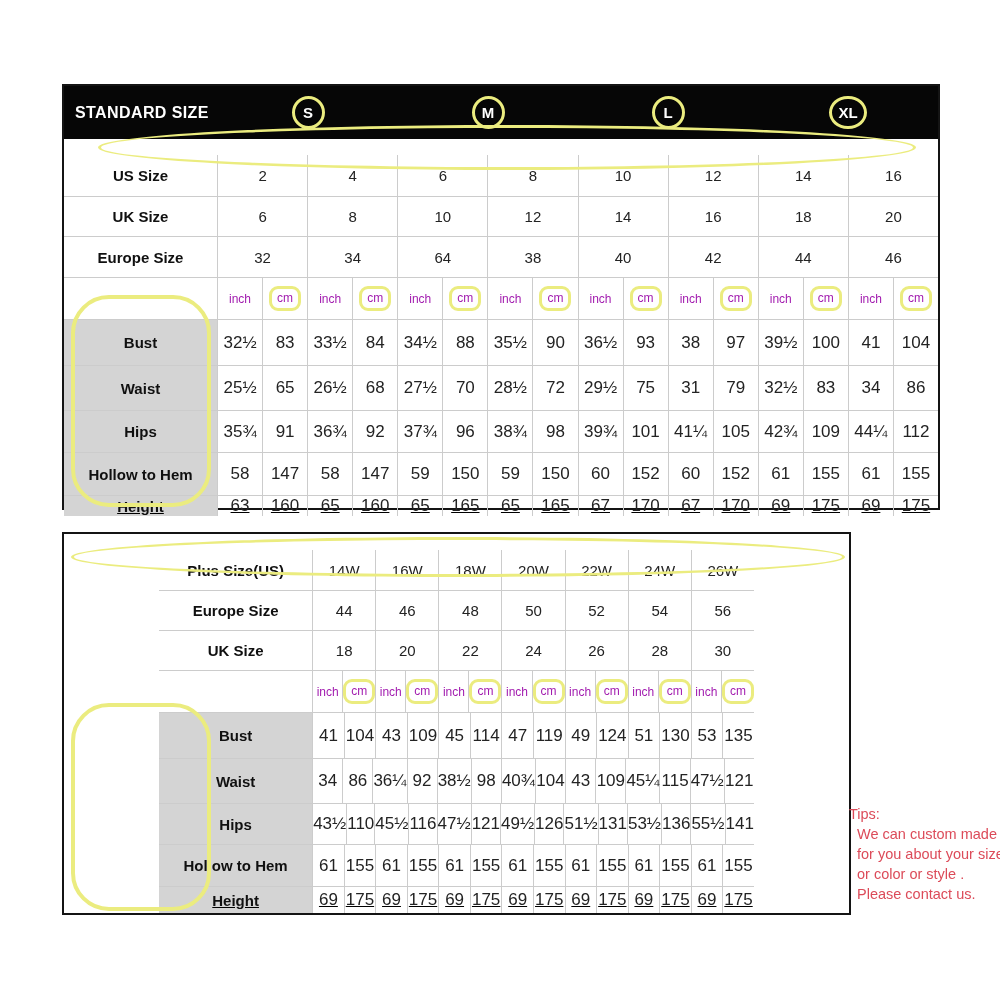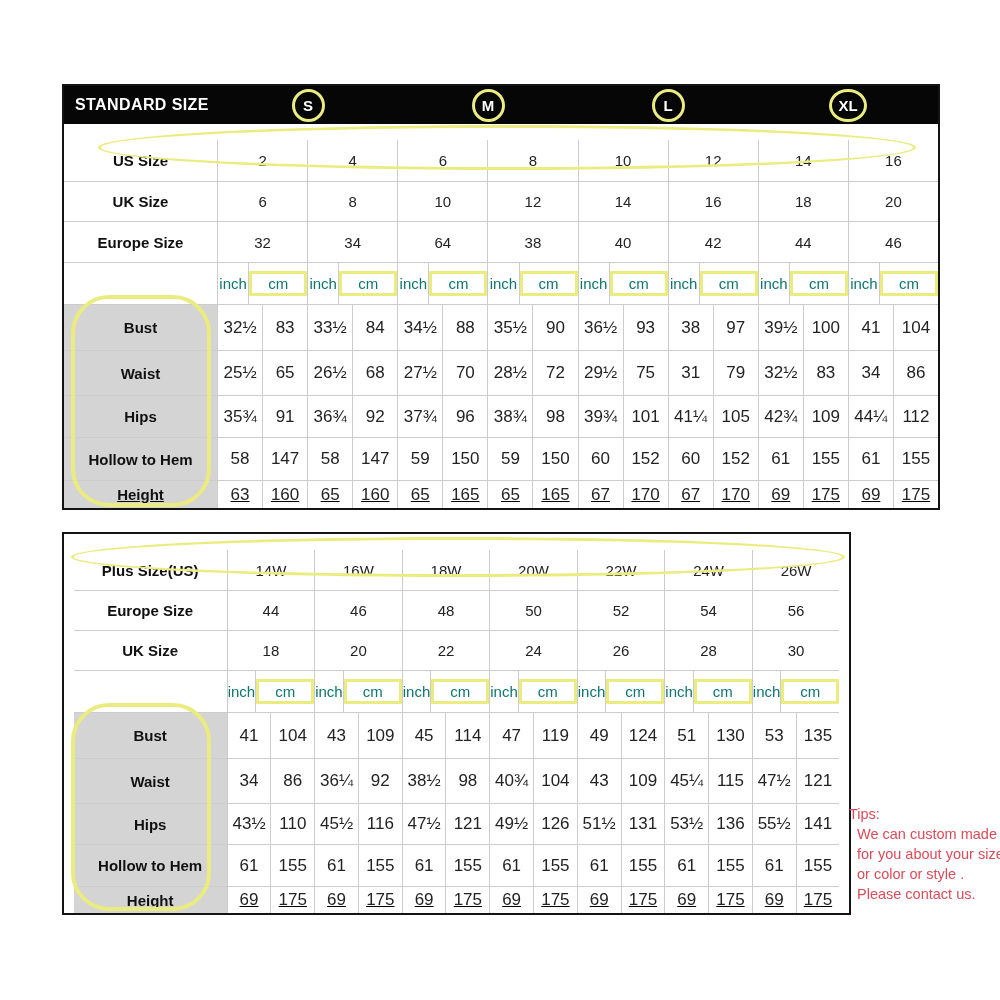--- a/index.html
+++ b/index.html
@@ -22,21 +22,21 @@
     position: absolute;
     border: 2px solid #141414;
     background: #ffffff;
     display: flex;
     flex-direction: column;
   }
   #standard-table { left: 62px; top: 84px; width: 878px; height: 426px; }
   #plus-table     { left: 62px; top: 532px; width: 789px; height: 383px; align-items: center; }
 
   
-  .bar { display: flex; align-items: center; background: var(--bar-black); height: 38px; flex: none; }
+  .bar { display: flex; align-items: center; background: var(--bar-black); height: 53px; flex: none; }
   .bar-title {
     width: 154px; flex: none;
     padding-left: 11px;
     color: #ffffff; font-weight: bold; font-size: 16px; letter-spacing: .4px;
     white-space: nowrap;
   }
   .bar-groups { flex: 1; display: flex; height: 100%; }
   .size-group { flex: 1; display: flex; align-items: center; justify-content: center; }
   .size-circle {
     display: inline-flex; align-items: center; justify-content: center;
@@ -58,24 +58,24 @@
   }
   .measure-row .row-label { background: var(--label-gray); }
   .cell {
     flex: 1; display: flex; align-items: center; justify-content: center;
     font-size: 17px; color: var(--ink);
     border-right: 1px solid var(--grid);
     white-space: nowrap;
   }
   .row .cell:last-child { border-right: none; }
   .cell.pair { flex: 2; font-size: 15px; }
-  .cell.unit { font-size: 15px; color: #0f766e; }
+  .cell.unit { font-size: 12px; color: #a21caf; }
   .cm-badge {
-    border: 3px solid var(--yel); border-radius: 1px;
-    padding: 0 16px; line-height: 19px;
+    border: 3px solid var(--yel); border-radius: 9px;
+    padding: 0 5px; line-height: 19px;
   }
 
   
   .hl { position: absolute; border: 3px solid var(--yel); pointer-events: none; background: transparent; }
   .hl-oval { border-radius: 50%; }
   .hl-box  { border-width: 4px; border-radius: 38px; }
   #hl-us-size      { left: 34px;  top: 39px;  width: 818px; height: 45px; }
   #hl-std-labels   { left: 7px;   top: 209px; width: 140px; height: 212px; }
   #hl-plus-size    { left: 7px;   top: 3px;   width: 774px; height: 40px; }
   #hl-plus-labels  { left: 7px;   top: 169px; width: 140px; height: 208px; }

